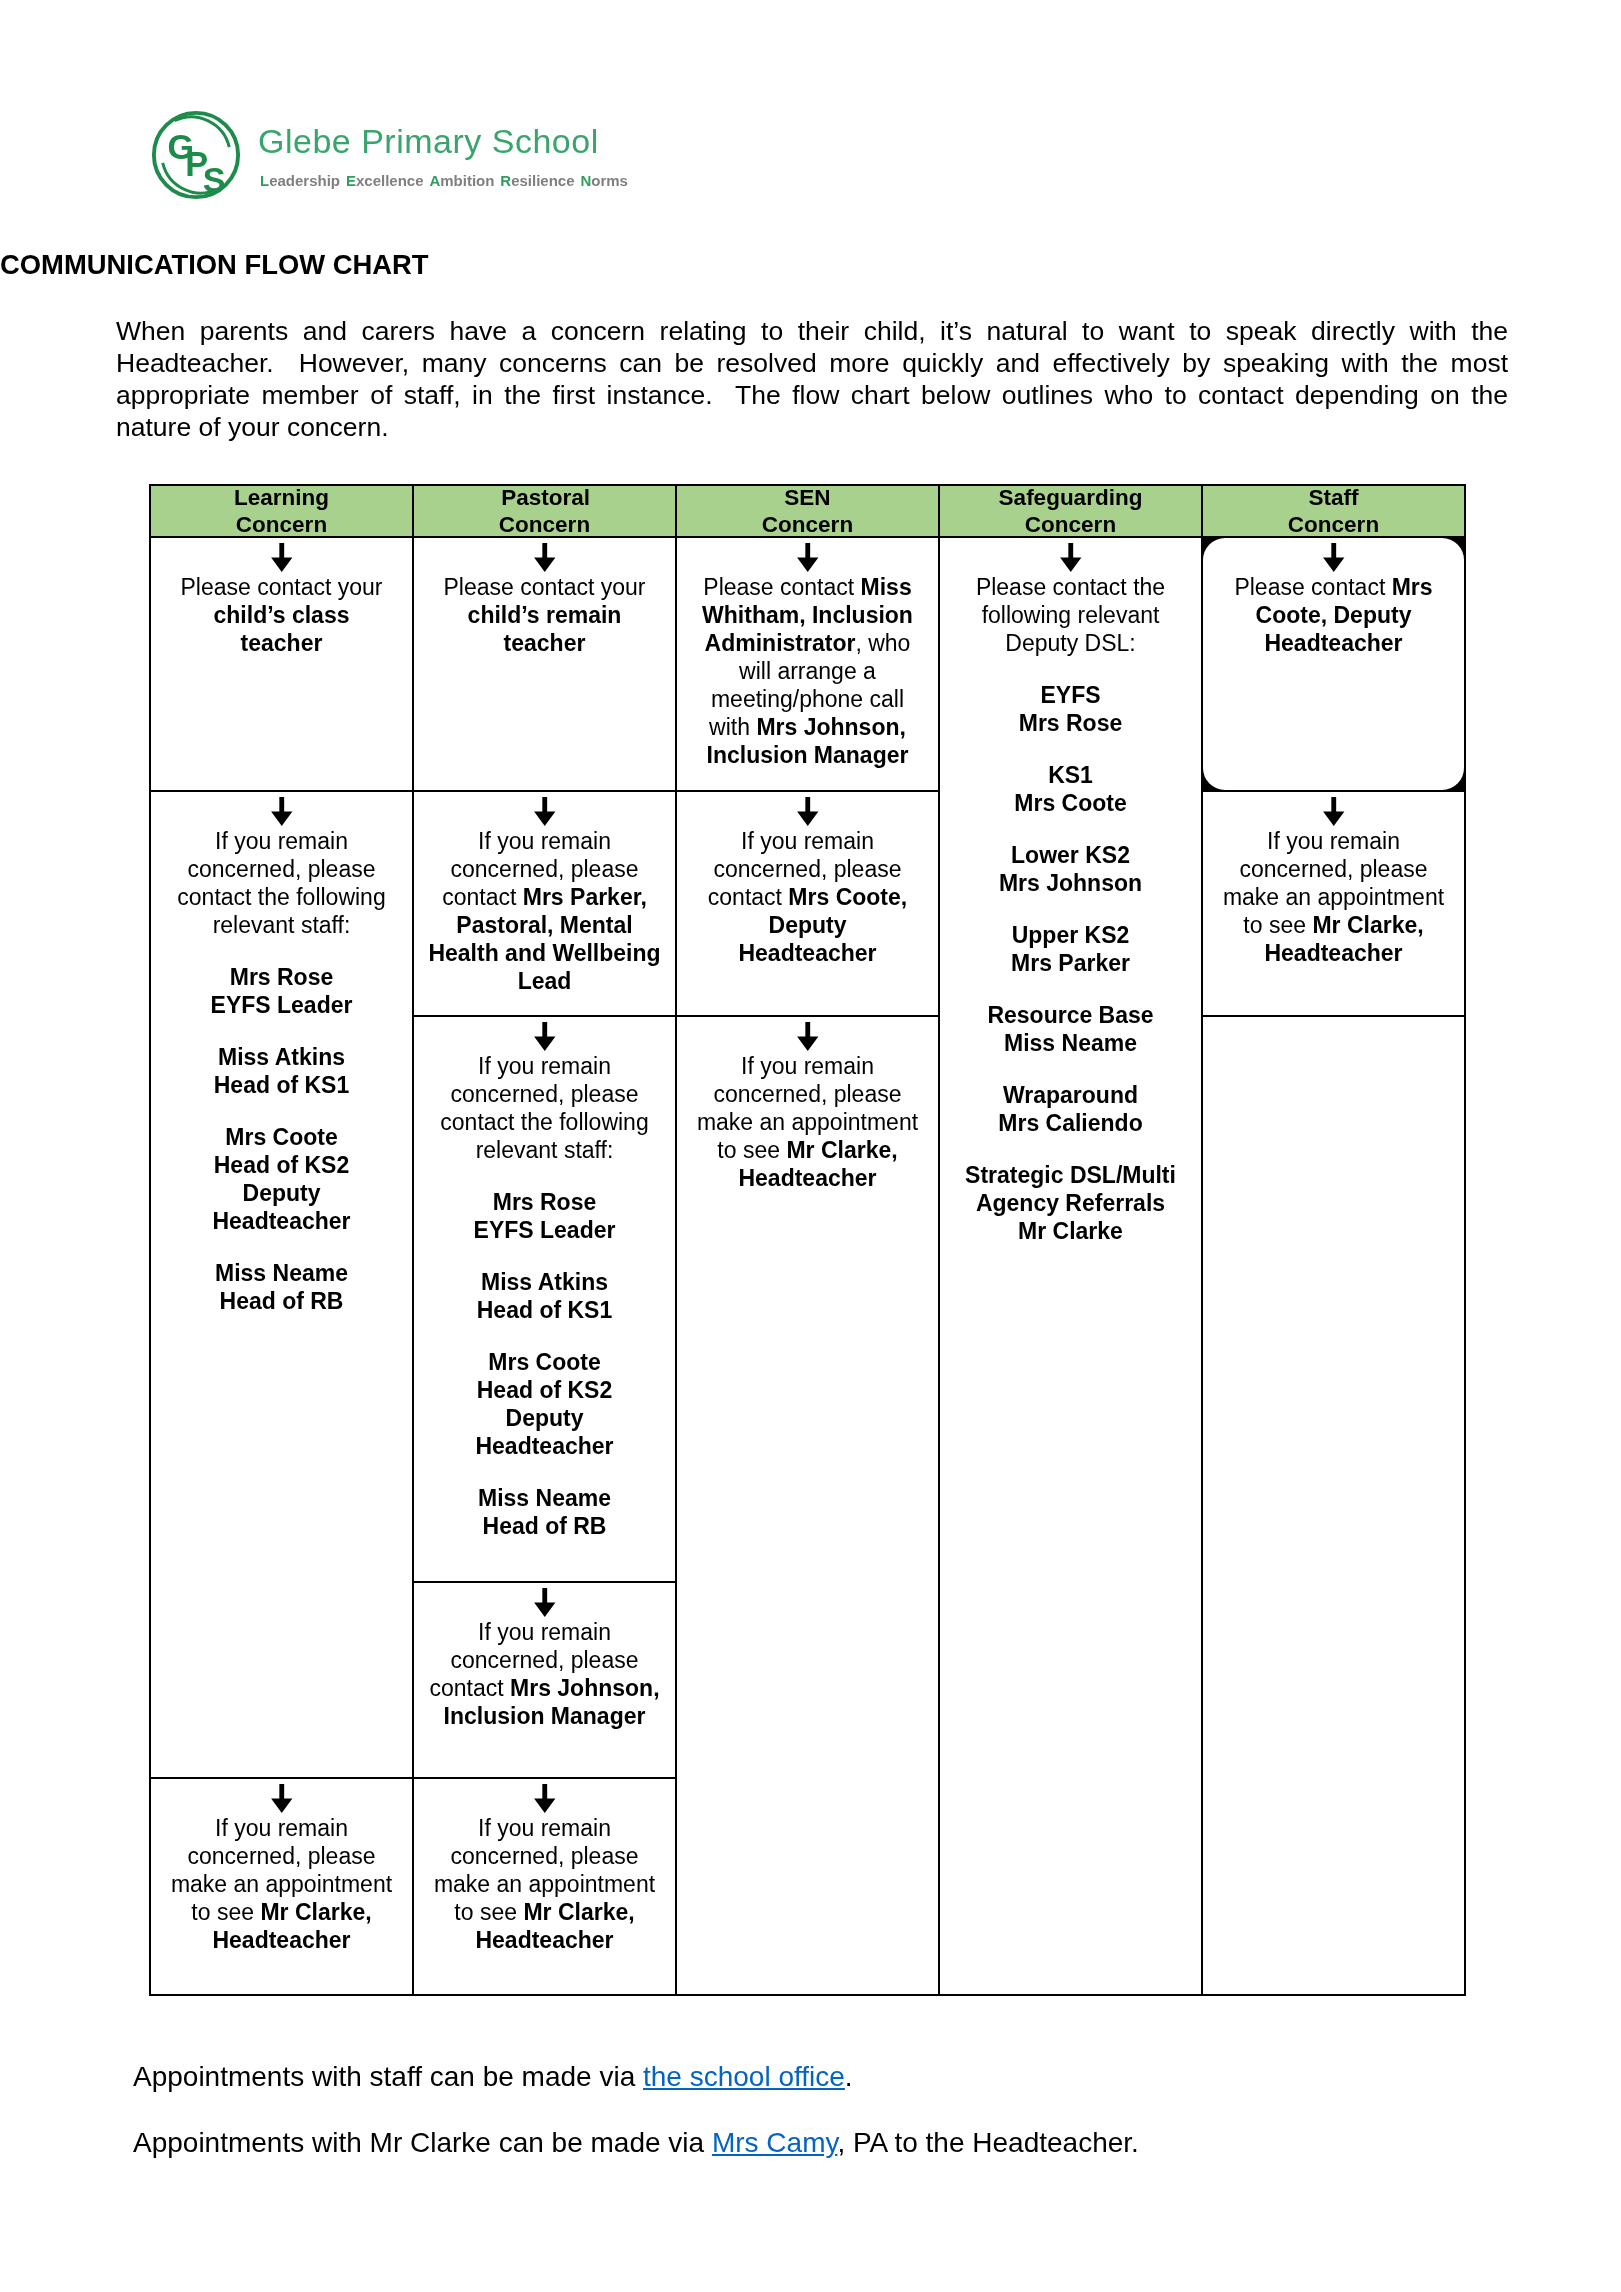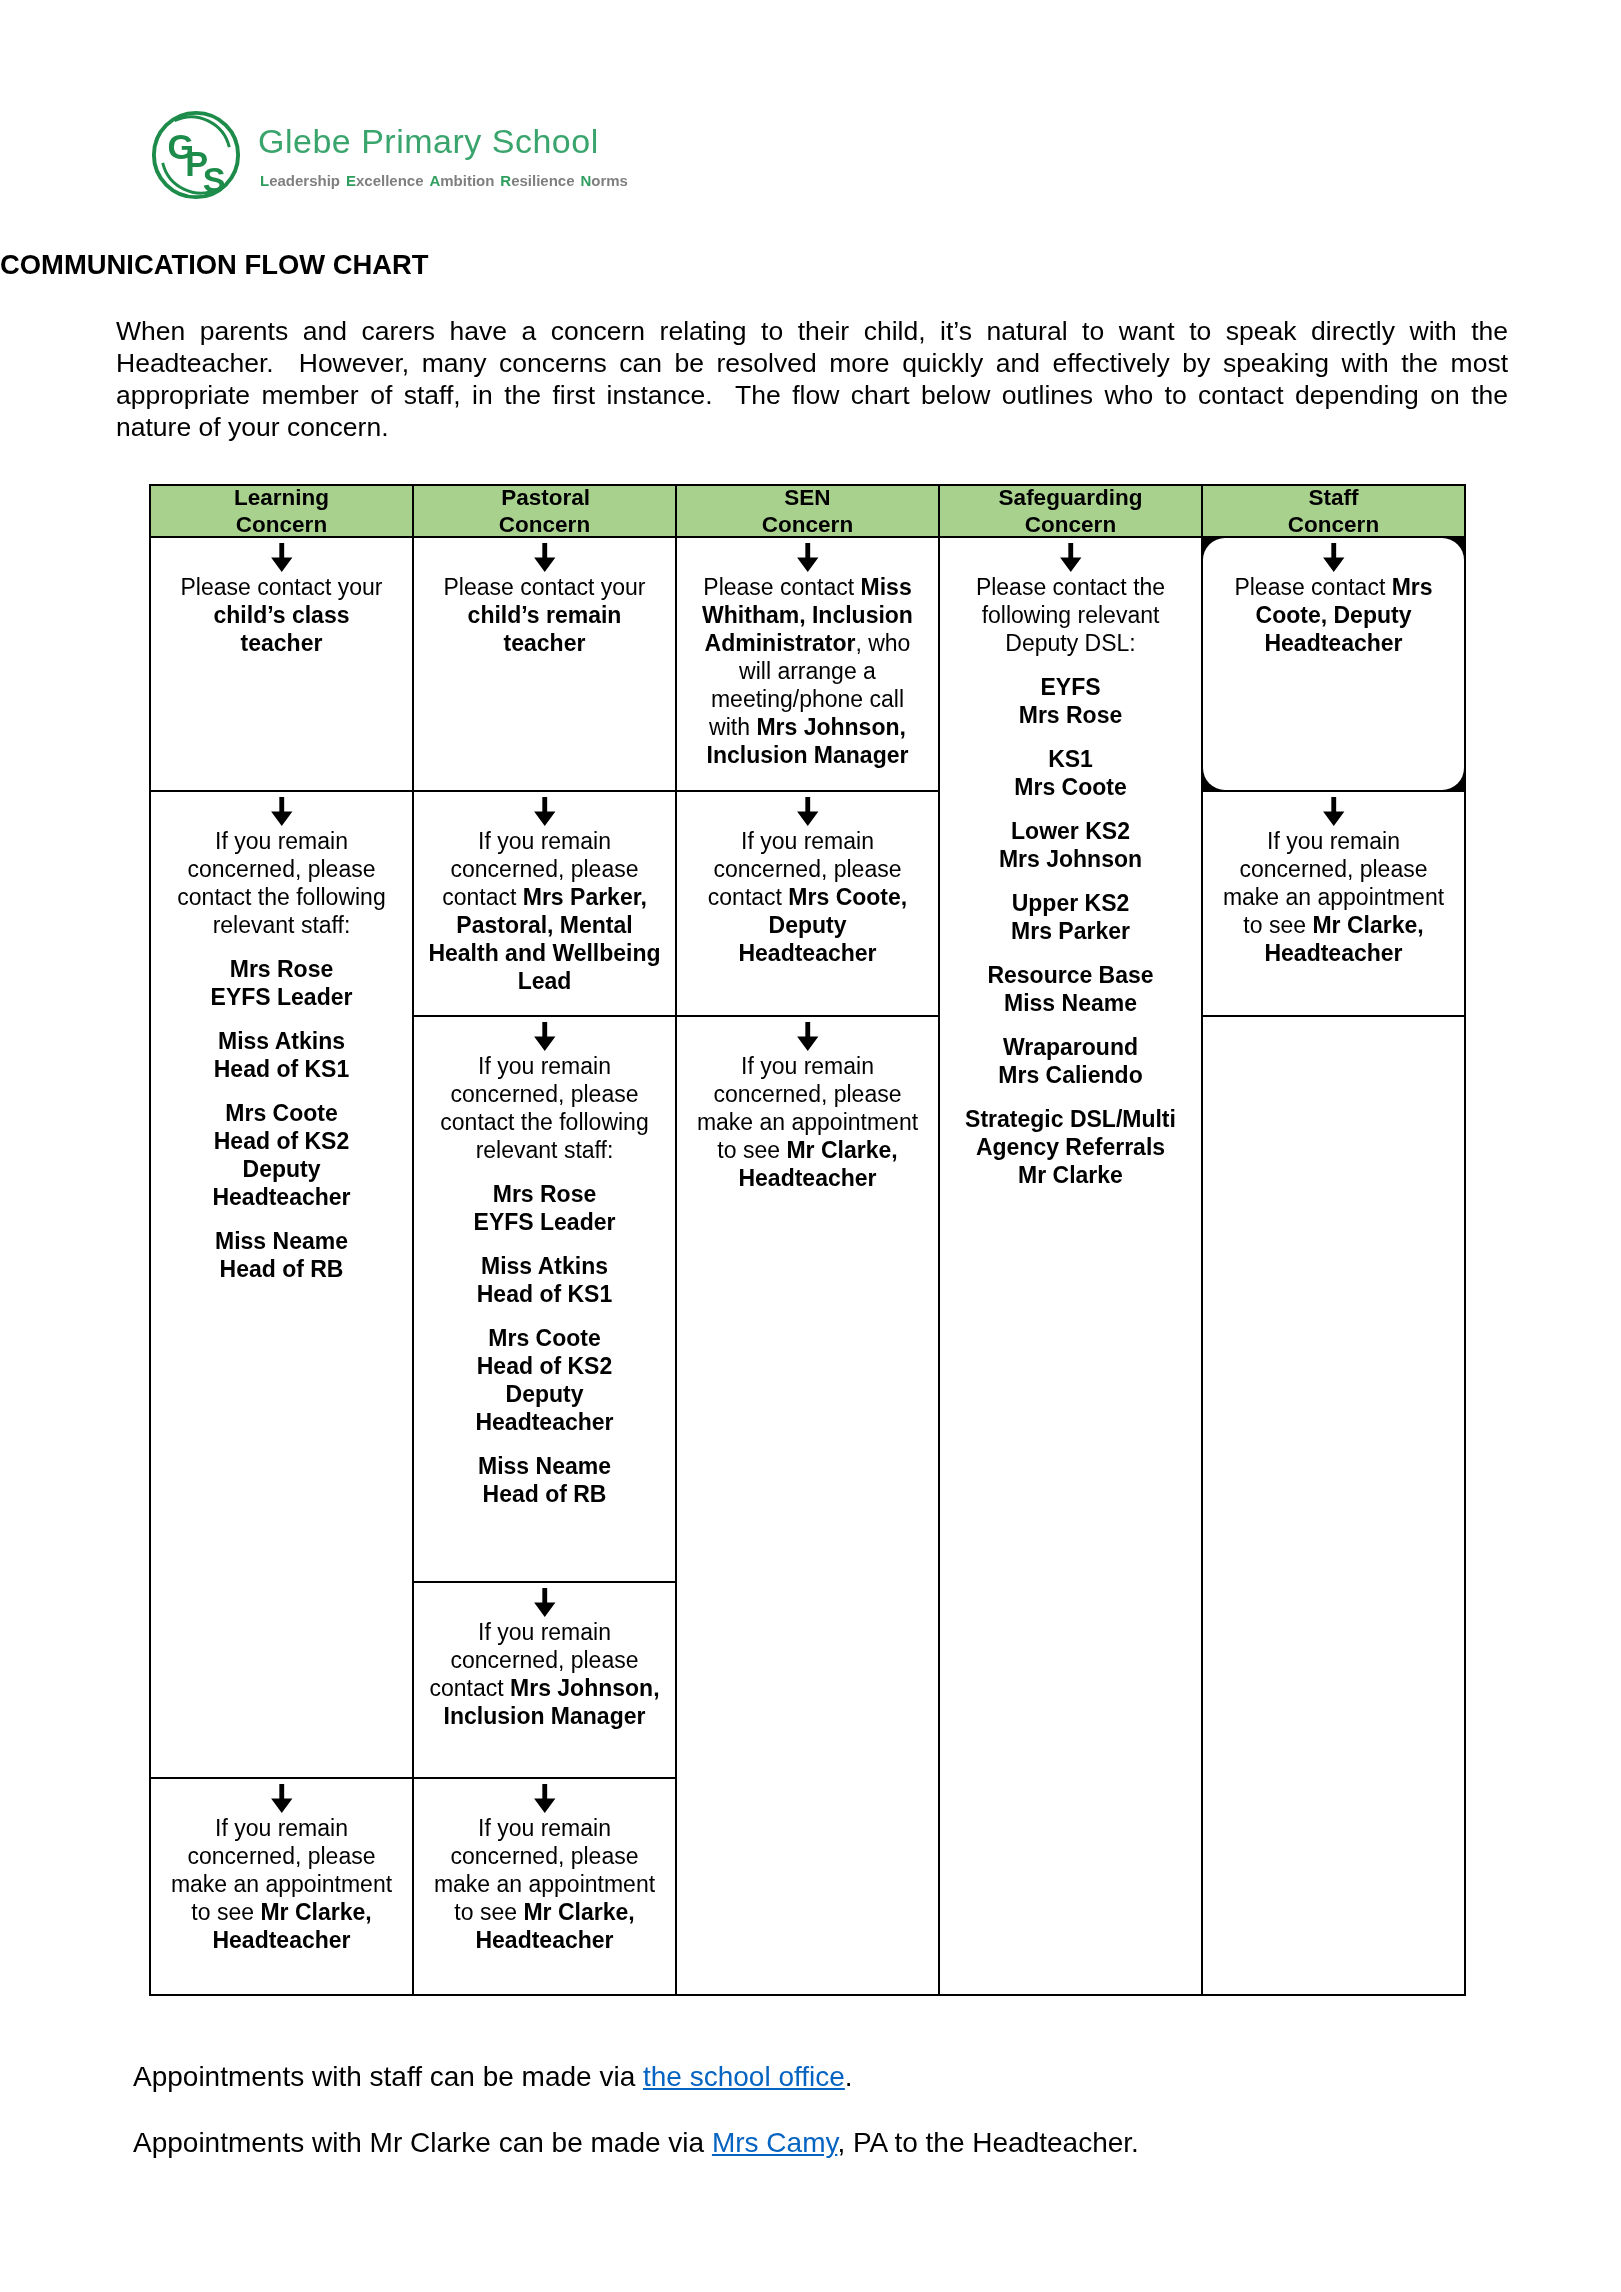--- a/index.html
+++ b/index.html
@@ -23,21 +23,21 @@
   
   .flow-table{position:absolute;left:149px;top:484px;width:1313px;display:grid;
               grid-template-columns:repeat(5,1fr);
               grid-template-rows:50px 252px 223px 564px 194px 215px;
               gap:2px;background:#000;border:2.9px solid #000;box-sizing:content-box;}
   .th{background:var(--header-green);display:flex;align-items:center;justify-content:center;
       text-align:center;font-weight:bold;font-size:22.5px;line-height:27.4px;white-space:pre-line;}
   .td{background:#fff;text-align:center;font-size:23px;line-height:28px;
       padding:2px 12.7px 7.8px;overflow:hidden;}
   .block{white-space:pre-wrap;}
-  .block + .block{margin-top:16px;}
+  .block + .block{margin-top:24px;}
   .arrow{display:block;margin:2.9px auto 1px;}
 
   
   .footer-line{position:absolute;left:116px;font-size:28px;margin:17px;}
   .footer-line a{color:var(--link-blue);text-decoration:underline;}
   #footer1{top:2044px;}
   #footer2{top:2110px;}
 </style>
 </head>
 <body>

